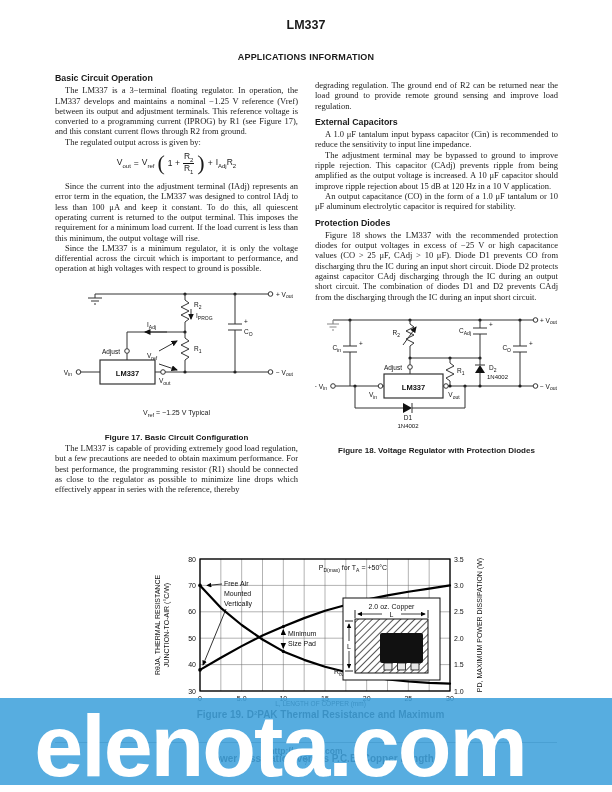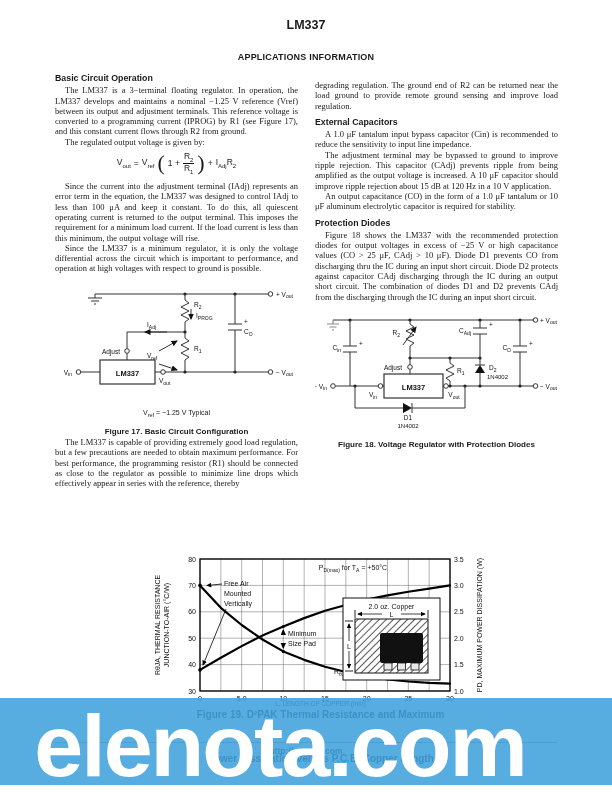--- a/index.html
+++ b/index.html
@@ -16,21 +16,21 @@
   .col p.noindent{text-indent:0;}
   
   .equation{display:flex;justify-content:center;align-items:center;gap:3px;
             font-family:"Liberation Sans",sans-serif;font-size:8.5px;margin:5px 0 6px 0;text-indent:0;}
   .equation sub{font-size:6px;}
   .paren{font-size:22px;font-weight:300;line-height:.85;font-family:"Liberation Serif",serif;}
   .frac{display:inline-flex;flex-direction:column;align-items:center;line-height:1.05;}
   .frac .num{border-bottom:.8px solid #111;padding:0 1px;}
   
   .figwrap{text-align:center;margin:6px 0 0 0;}
-  .figcap{font-family:"Liberation Sans",sans-serif;font-weight:bold;font-size:8px;text-align:center;margin-top:6px;}
+  .figcap{font-family:"Liberation Sans",sans-serif;font-weight:bold;font-size:8px;text-align:center;margin-top:12px;}
   .fignote{font-family:"Liberation Sans",sans-serif;font-size:7px;text-align:center;margin-top:-2px;}
   .fignote sub{font-size:5.5px;}
   
   .w{stroke:#333;stroke-width:1;fill:none;}
   .wg{stroke:#888;stroke-width:1.2;fill:none;}
   .dot{fill:#222;}
   .term{fill:#fff;stroke:#333;stroke-width:1;}
   .box{fill:#fff;stroke:#333;stroke-width:1.2;}
   .chip{font:bold 7.5px "Liberation Sans",sans-serif;fill:#111;}
   .ct{font-size:6.5px;font-family:"Liberation Sans",sans-serif;fill:#111;}
@@ -52,21 +52,21 @@
 <body>
 
 <div>
 
   <div class="abs page-title sans">LM337</div>
   <div class="abs section-title sans">APPLICATIONS INFORMATION</div>
 
   <div class="abs col" style="left:55px;top:70px;width:243px;">
     <h3>Basic Circuit Operation</h3>
     <p>The LM337 is a 3−terminal floating regulator. In operation, the LM337 develops and maintains a nominal −1.25 V reference (Vref) between its output and adjustment terminals. This reference voltage is converted to a programming current (IPROG) by R1 (see Figure 17), and this constant current flows through R2 from ground.</p>
-    <p>The regulated output voltage is given by:</p>
+    <p>The regulated output across is given by:</p>
 
     <div class="equation">
       <span><span>V</span><sub>out</sub></span>
       <span>=</span>
       <span><span>V</span><sub>ref</sub></span>
       <span class="paren">(</span>
       <span>1 +</span>
       <span class="frac">
         <span class="num"><span>R</span><sub>2</sub></span>
         <span class="den"><span>R</span><sub>1</sub></span>

